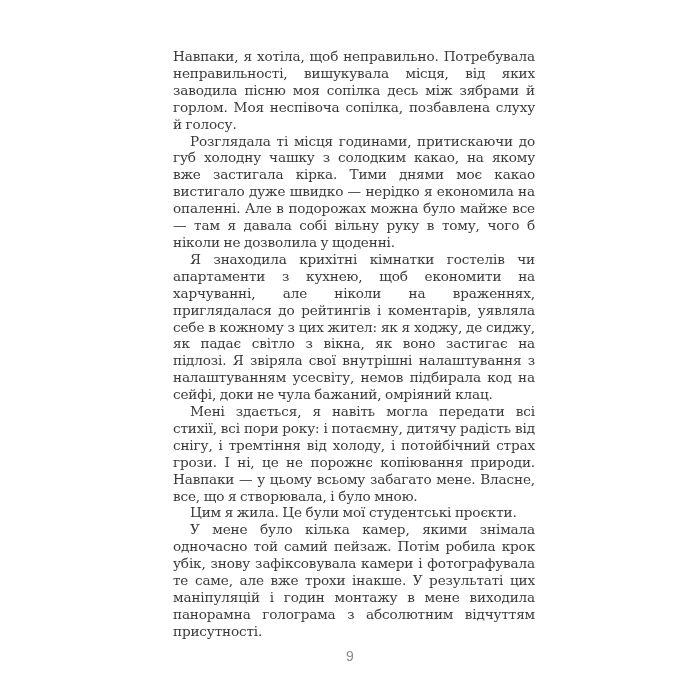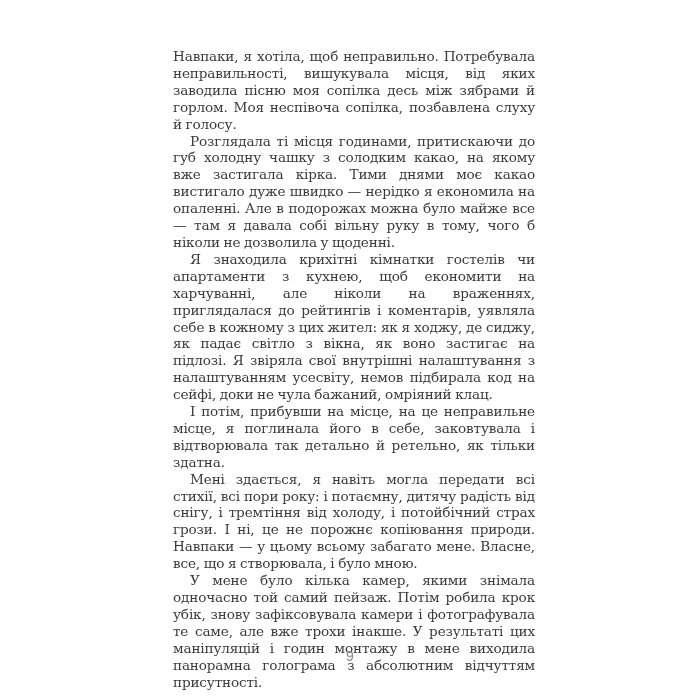--- a/index.html
+++ b/index.html
@@ -54,18 +54,18 @@
     }
   </style>
 </head>
 <body>
 
 <div class="page">
   <div class="text-block">
     <p class="first">Навпаки, я хотіла, щоб неправильно. Потребувала непра­вильності, вишукувала місця, від яких заводила пісню моя сопілка десь між зябрами й горлом. Моя неспівоча сопілка, позбавлена слуху й голосу.</p>
     <p>Розглядала ті місця годинами, притискаючи до губ хо­лодну чашку з солодким какао, на якому вже застигала кір­ка. Тими днями моє какао вистигало дуже швидко — нерід­ко я економила на опаленні. Але в подорожах можна було майже все — там я давала собі вільну руку в тому, чого б ніколи не дозволила у щоденні.</p>
     <p>Я знаходила крихітні кімнатки гостелів чи апартаменти з кухнею, щоб економити на харчуванні, але ніколи на вра­женнях, приглядалася до рейтингів і коментарів, уявляла себе в кожному з цих жител: як я ходжу, де сиджу, як падає світло з вікна, як воно застигає на підлозі. Я звіряла свої внутрішні налаштування з налаштуванням усесвіту, немов підбирала код на сейфі, доки не чула бажаний, омріяний клац.</p>
-    <p>І потім, прибувши на місце, на це неправильне місце, я поглинала його в себе, заковтувала і відтворювала так де­тально й ретельно, як тільки здатна.</p>
     <p>Мені здається, я навіть могла передати всі стихії, всі пори року: і потаємну, дитячу радість від снігу, і тремтіння від холоду, і потойбічний страх грози. І ні, це не порожнє копіювання природи. Навпаки — у цьому всьому забагато мене. Власне, все, що я створювала, і було мною.</p>
+    <p>Цим я жила. Це були мої студентські проєкти.</p>
     <p>У мене було кілька камер, якими знімала одночасно той самий пейзаж. Потім робила крок убік, знову зафіксовувала камери і фотографувала те саме, але вже трохи інакше. У ре­зультаті цих маніпуляцій і годин монтажу в мене виходила панорамна голограма з абсолютним відчуттям присутності.</p>
   </div>
   <div class="page-number">9</div>
 </div>
 
 </body></html>

